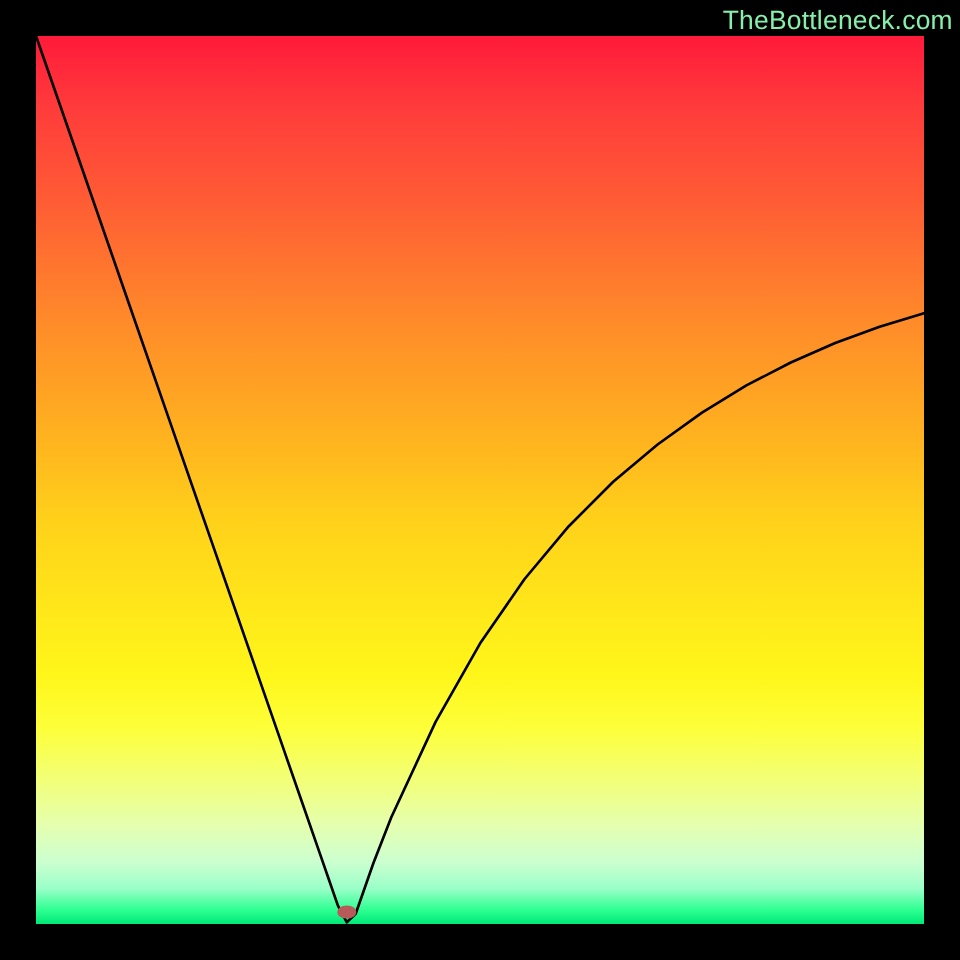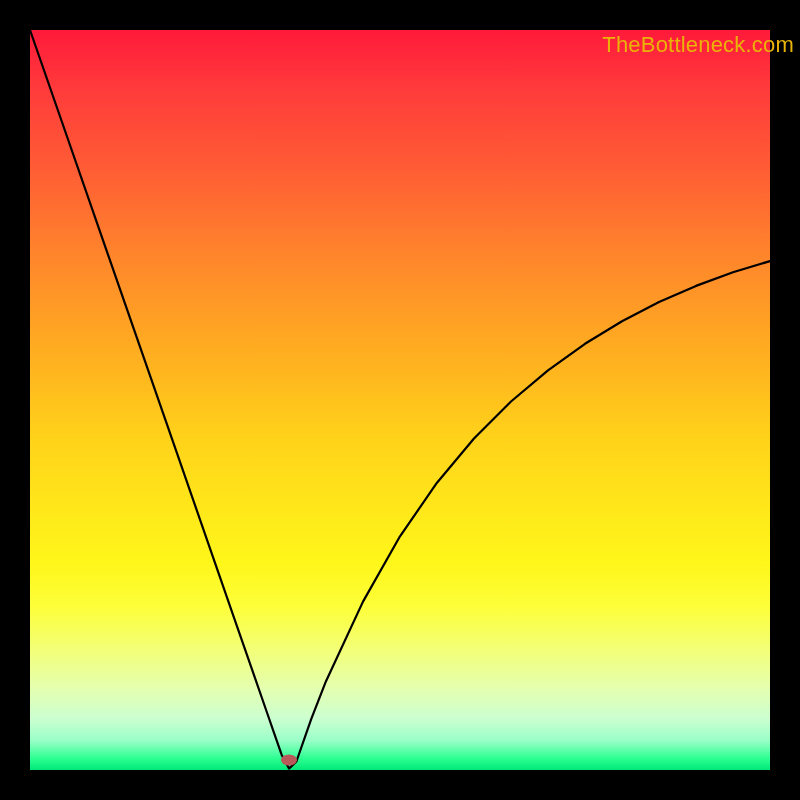--- a/index.html
+++ b/index.html
@@ -31,24 +31,23 @@
       #e4ffb0 89%,
       #ccffd0 93%,
       #9affc8 96%,
       #2aff90 98.5%,
       #00e878 100%);
   }
   .watermark {
     position: absolute;
     top: 4px;
     right: 6px;
-    color: #eab308;
+    color: #86efac;
     font-size: 22px;
     letter-spacing: 0.2px;
-    margin-top: 28px;
   }
   svg.curve {
     position: absolute;
     left: 0; top: 0;
     width: 100%;
     height: 100%;
     overflow: visible;
   }
 </style>
 </head>

